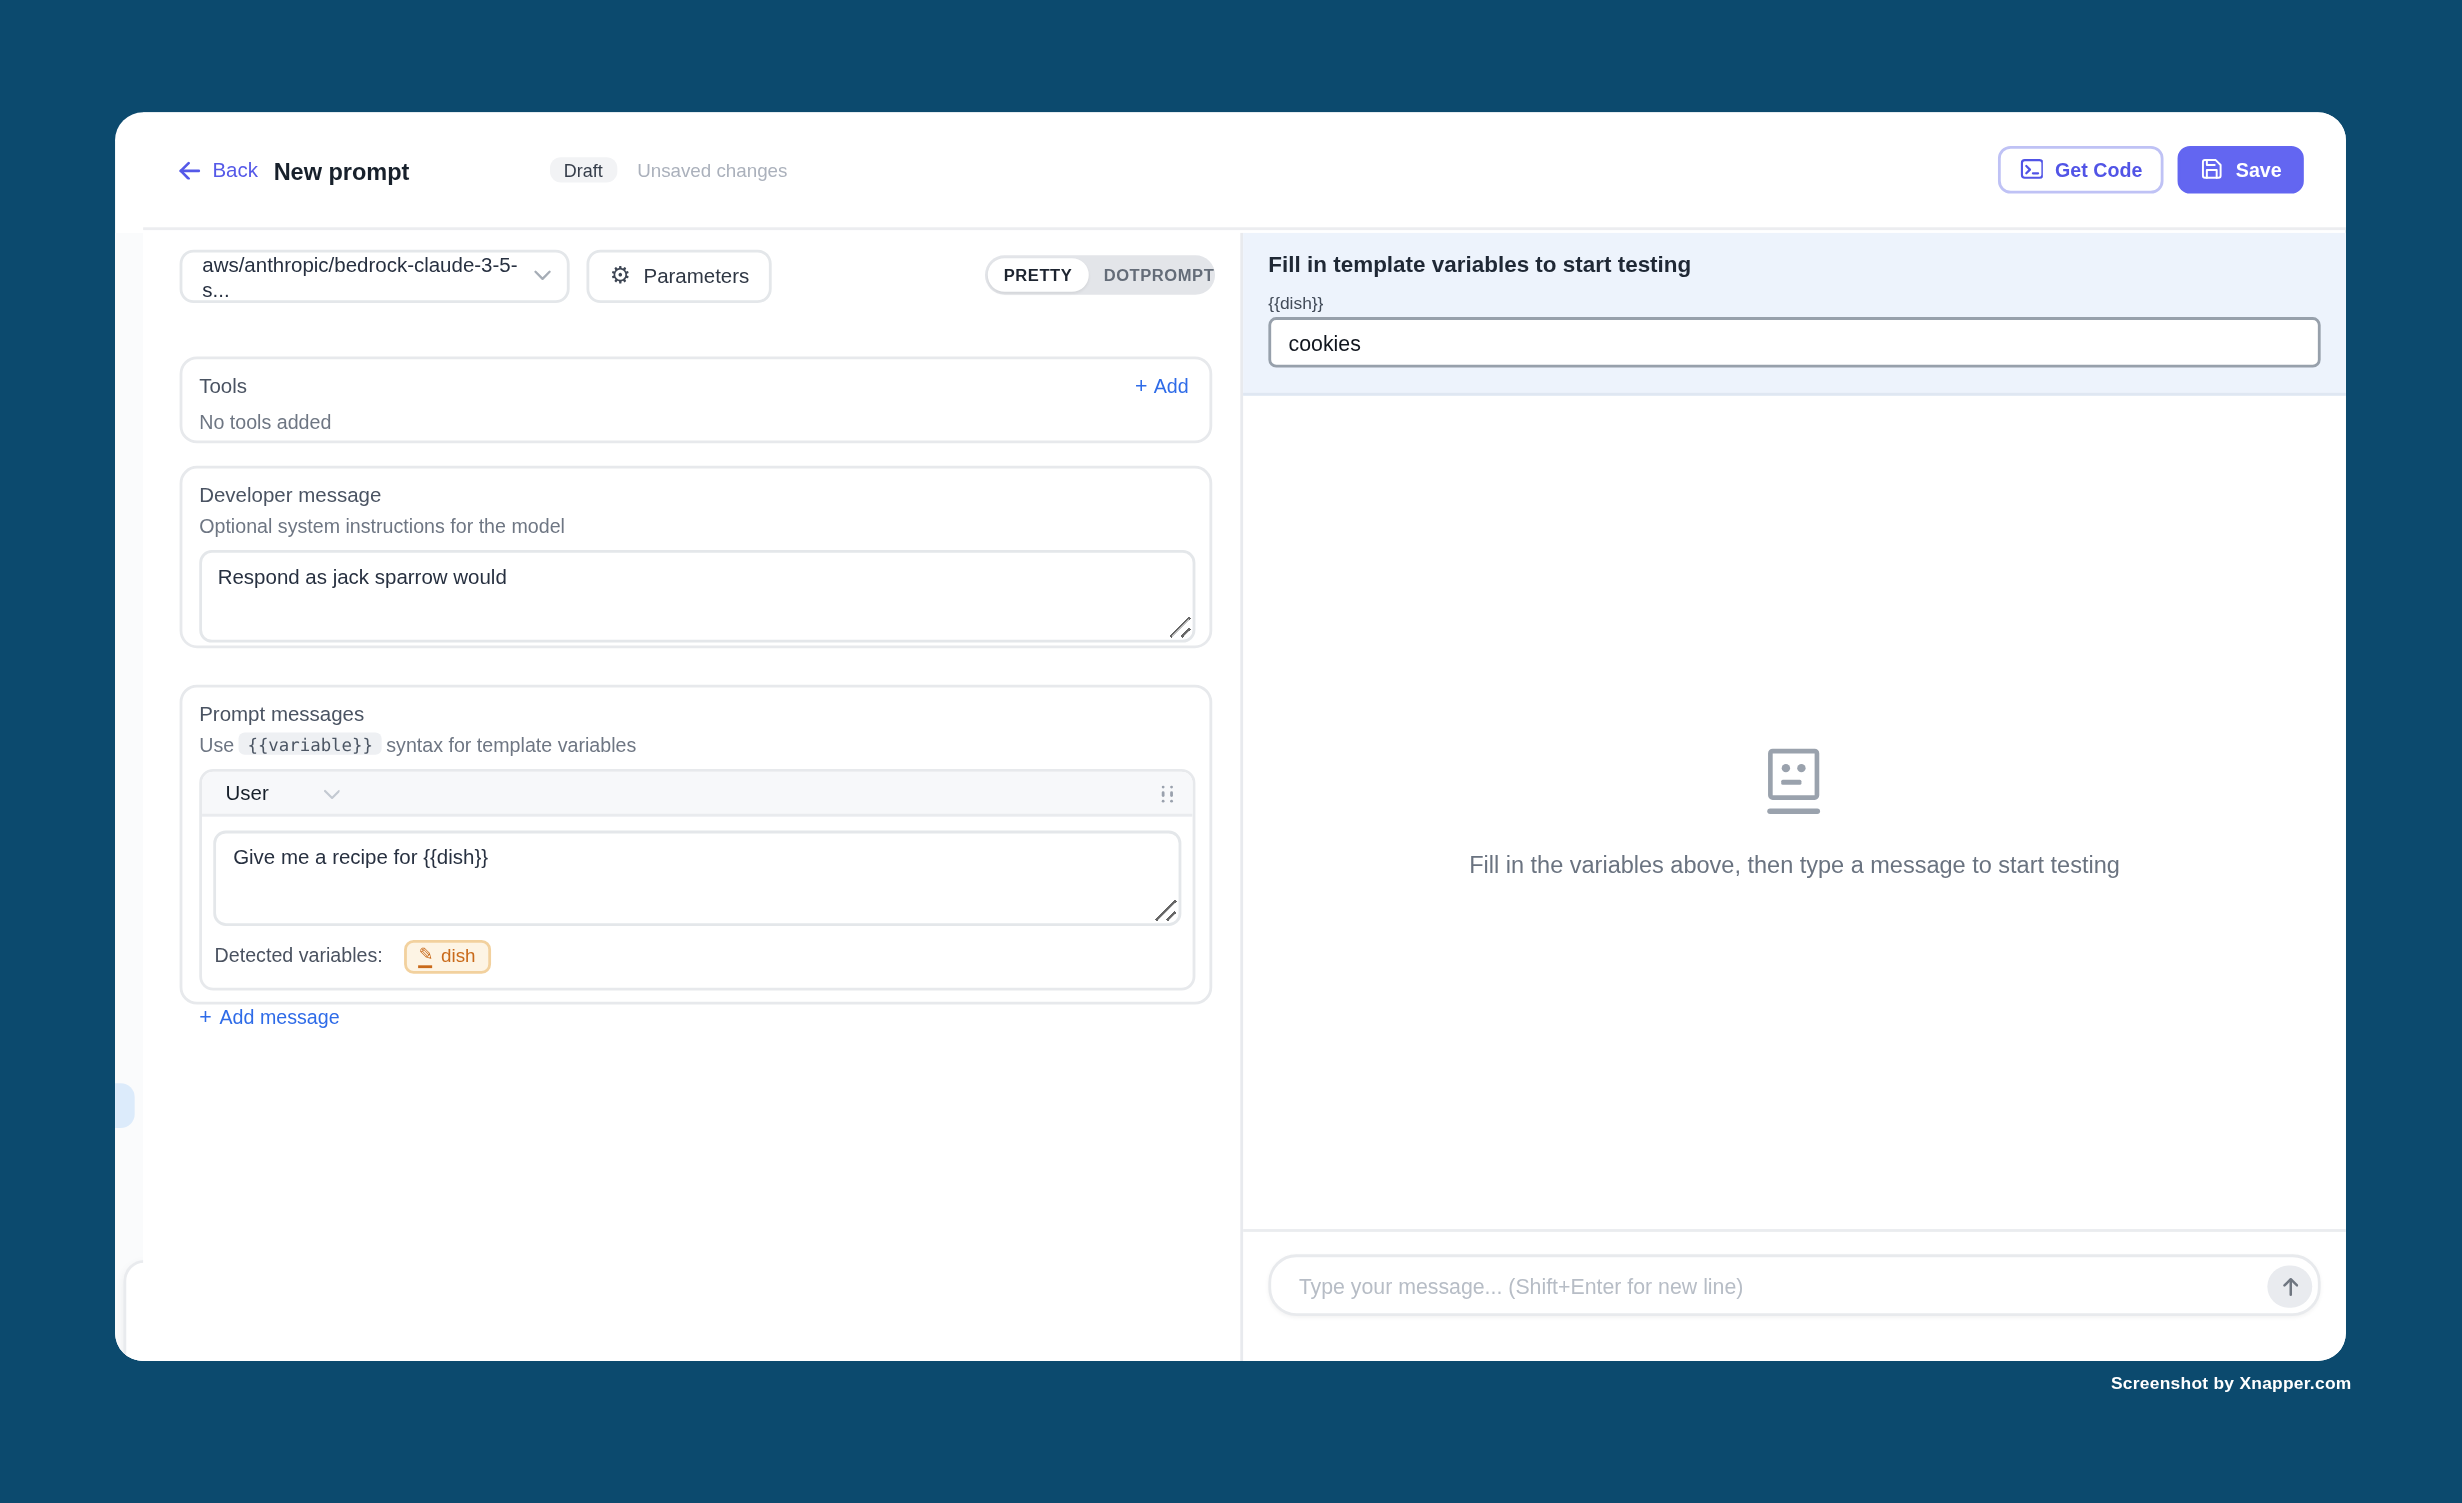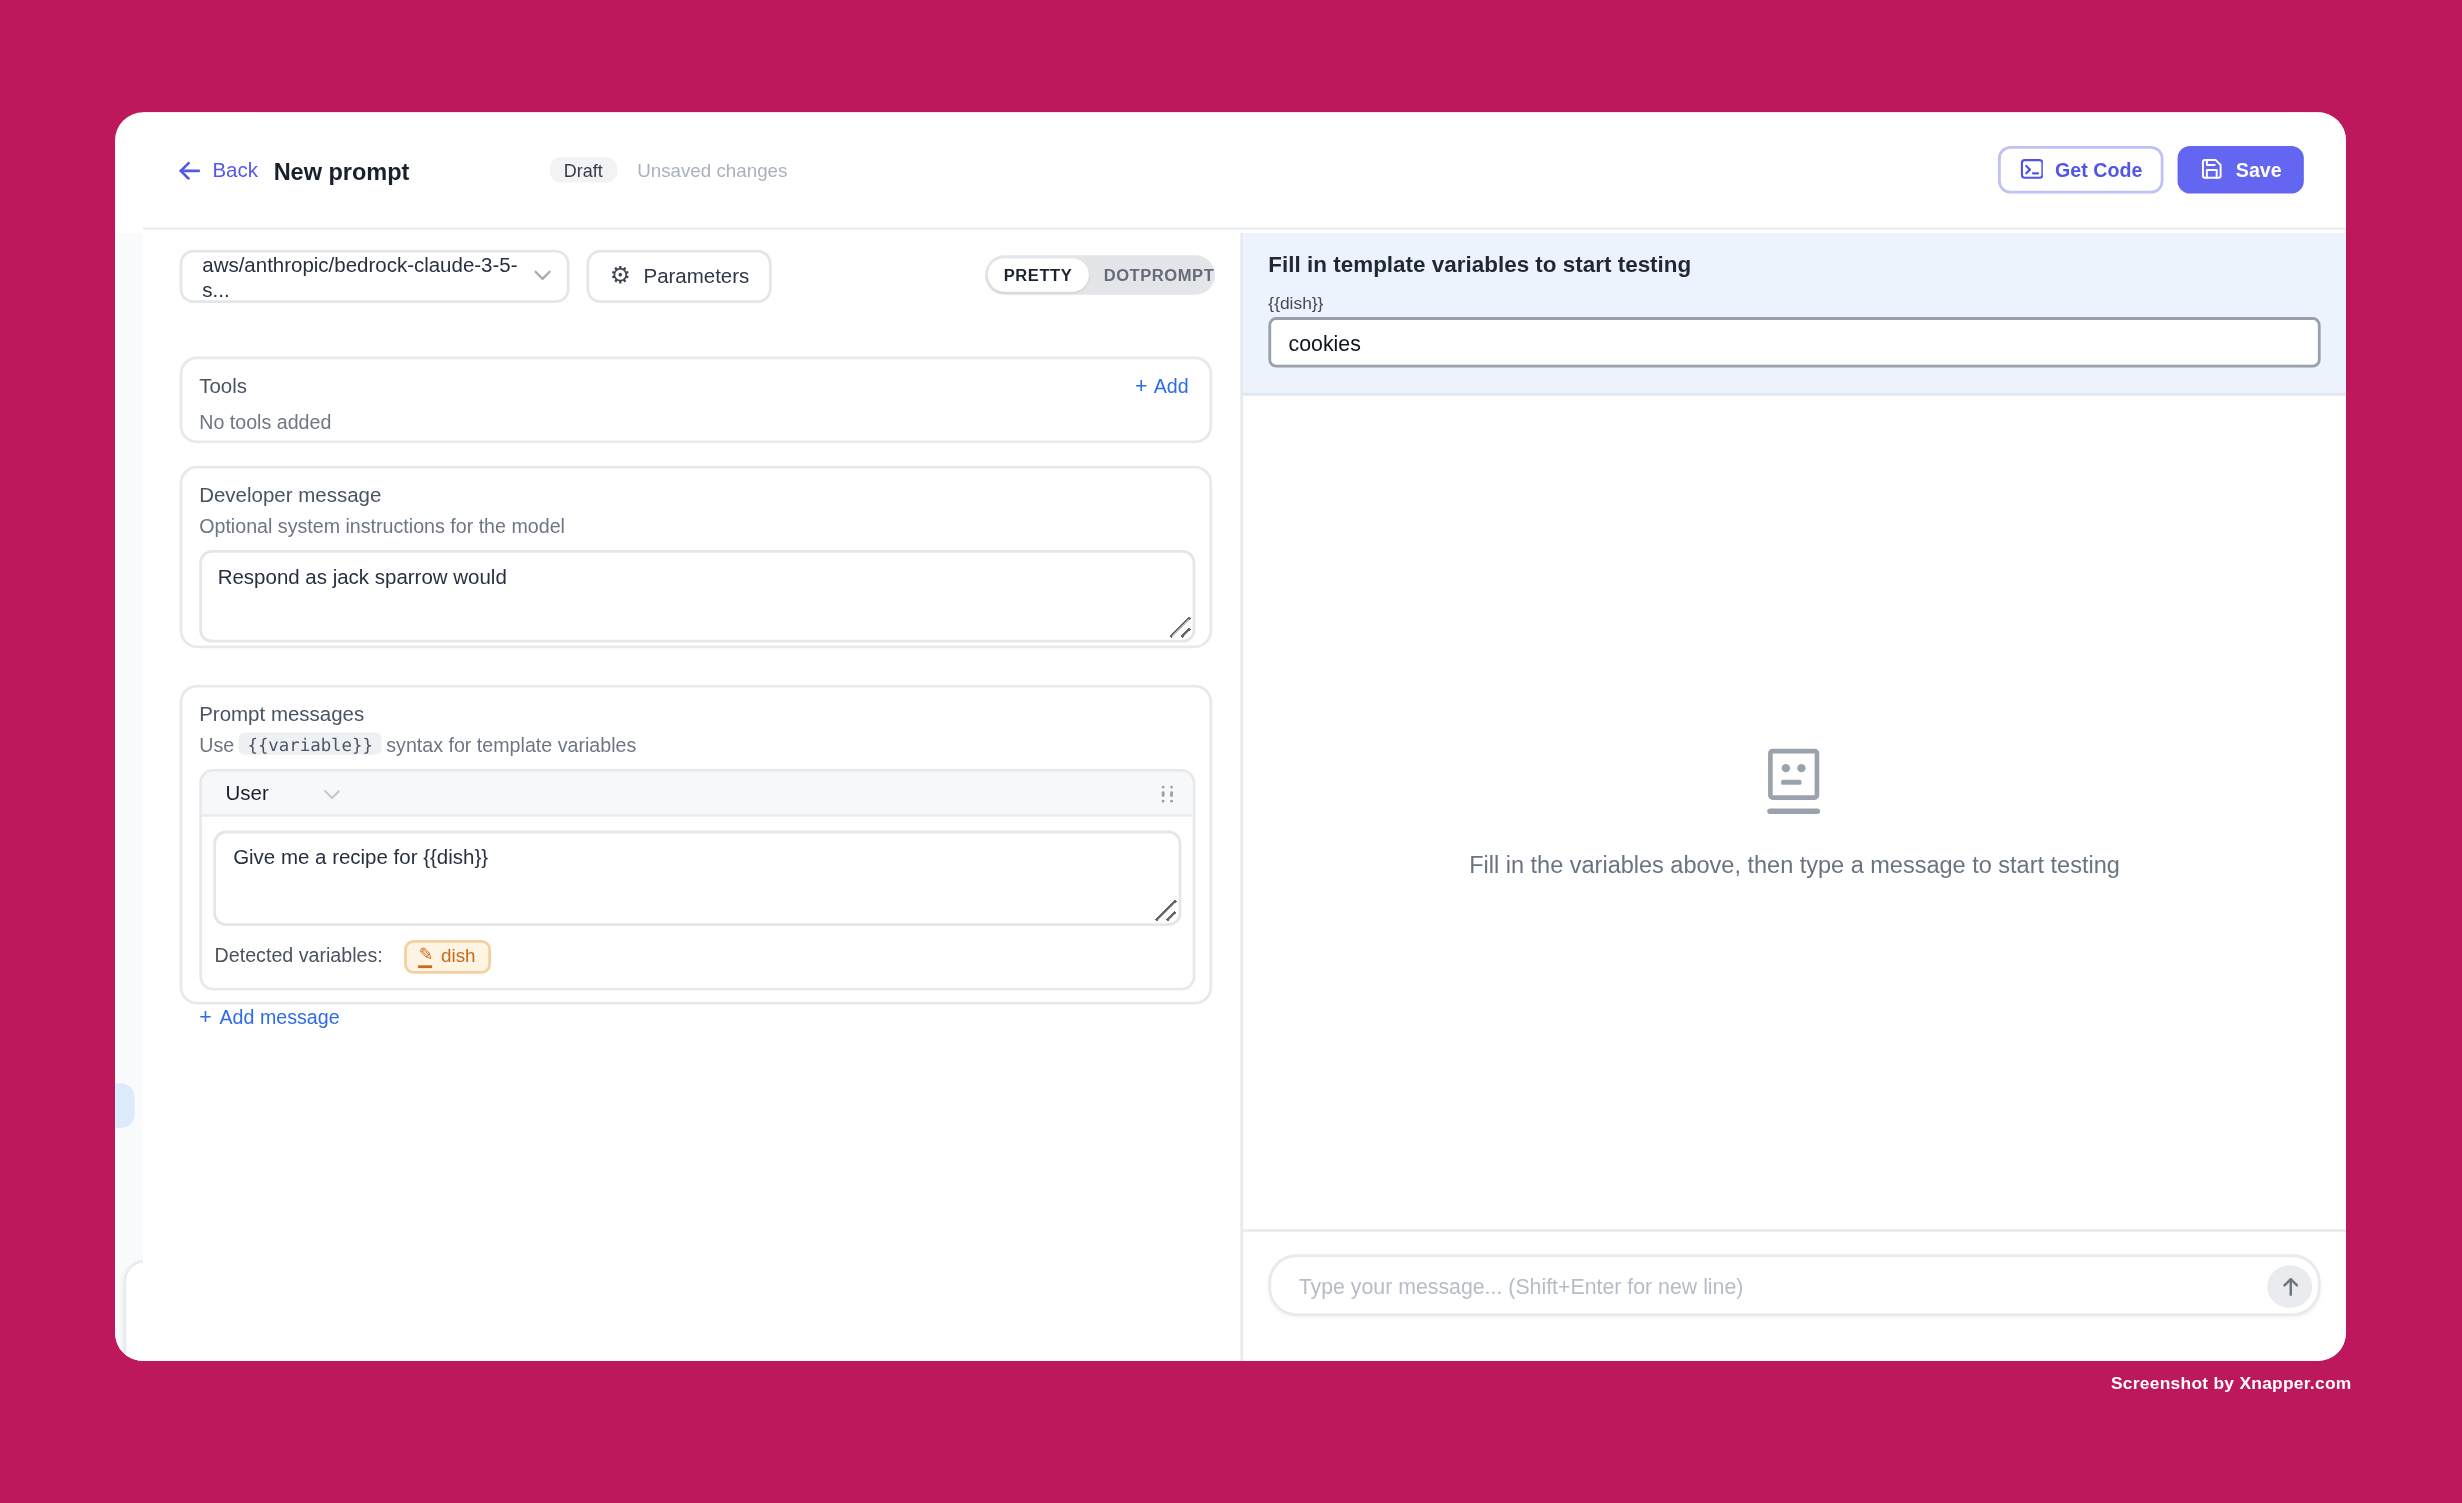--- a/index.html
+++ b/index.html
@@ -1,16 +1,16 @@
 <!DOCTYPE html>
 <html style="font-size:9px"><head>
 <meta charset="utf-8">
 <style>
   html,body{margin:0;padding:0;background:#000;}
-  .viewport{position:relative;width:2462px;height:1503px;overflow:hidden;background:#be185d;}
+  .viewport{position:relative;width:2462px;height:1503px;overflow:hidden;background:#0c4a6e;}
   .stage{position:absolute;left:0;top:0;width:877px;height:536px;transform:scale(2.80612);transform-origin:0 0;
          font-family:"Liberation Sans","DejaVu Sans",sans-serif;-webkit-font-smoothing:antialiased;}
   .watermark{position:absolute;top:489px;right:39px;color:#fff;font-size:6.2px;font-weight:600;letter-spacing:0.1px;}
 
   .window{position:absolute;left:41px;top:40px;width:795px;height:445px;background:#fff;border-radius:10px;overflow:hidden;}
 
   
   .win-header{position:absolute;left:10px;right:0;top:0;height:42px;border-bottom:0.6px solid #ecedf0;
               display:flex;align-items:center;padding:0 14.6px 0 12.3px;box-sizing:border-box;background:#fff;}
   .back-link{display:flex;align-items:center;gap:3.4px;color:#5559e8;font-size:7.3px;font-weight:500;cursor:pointer;}

